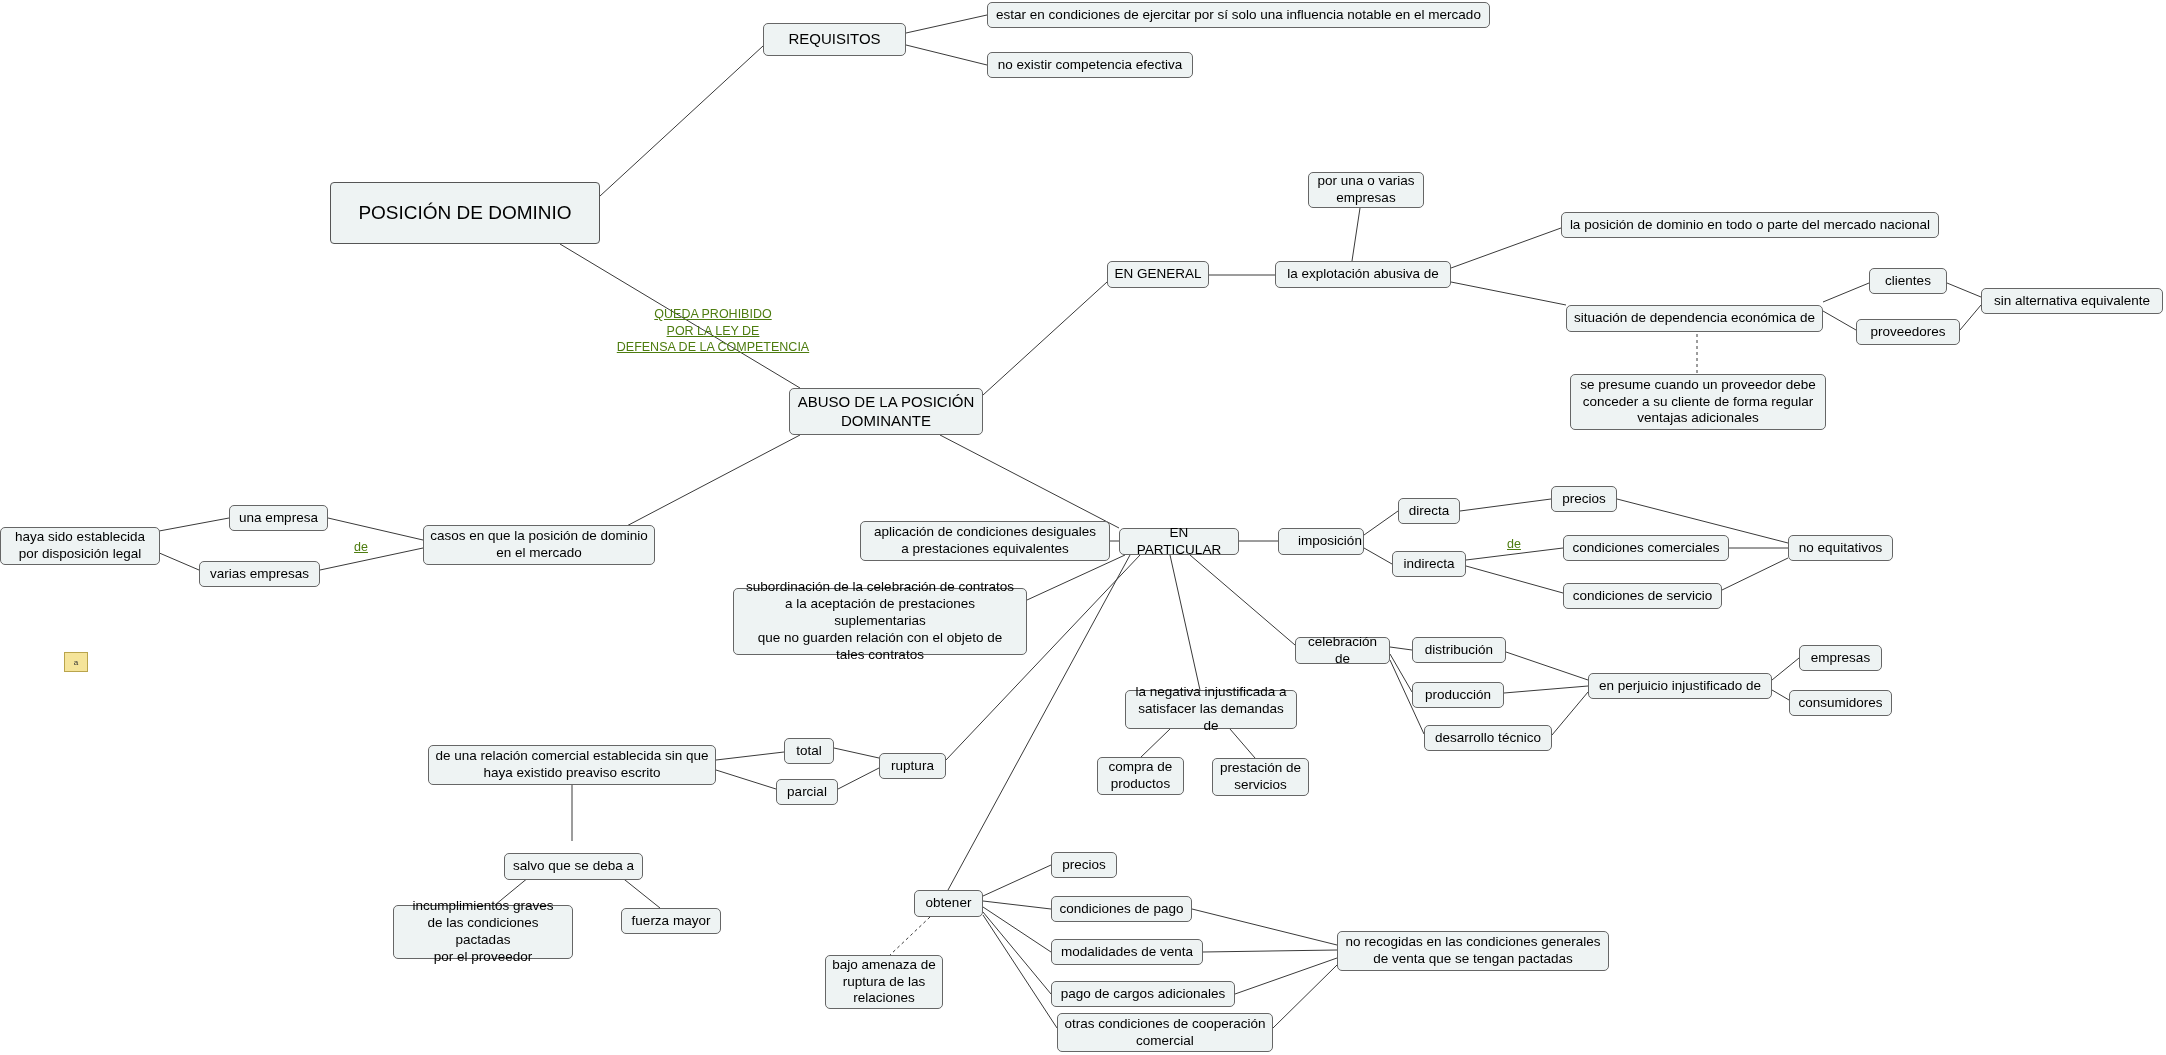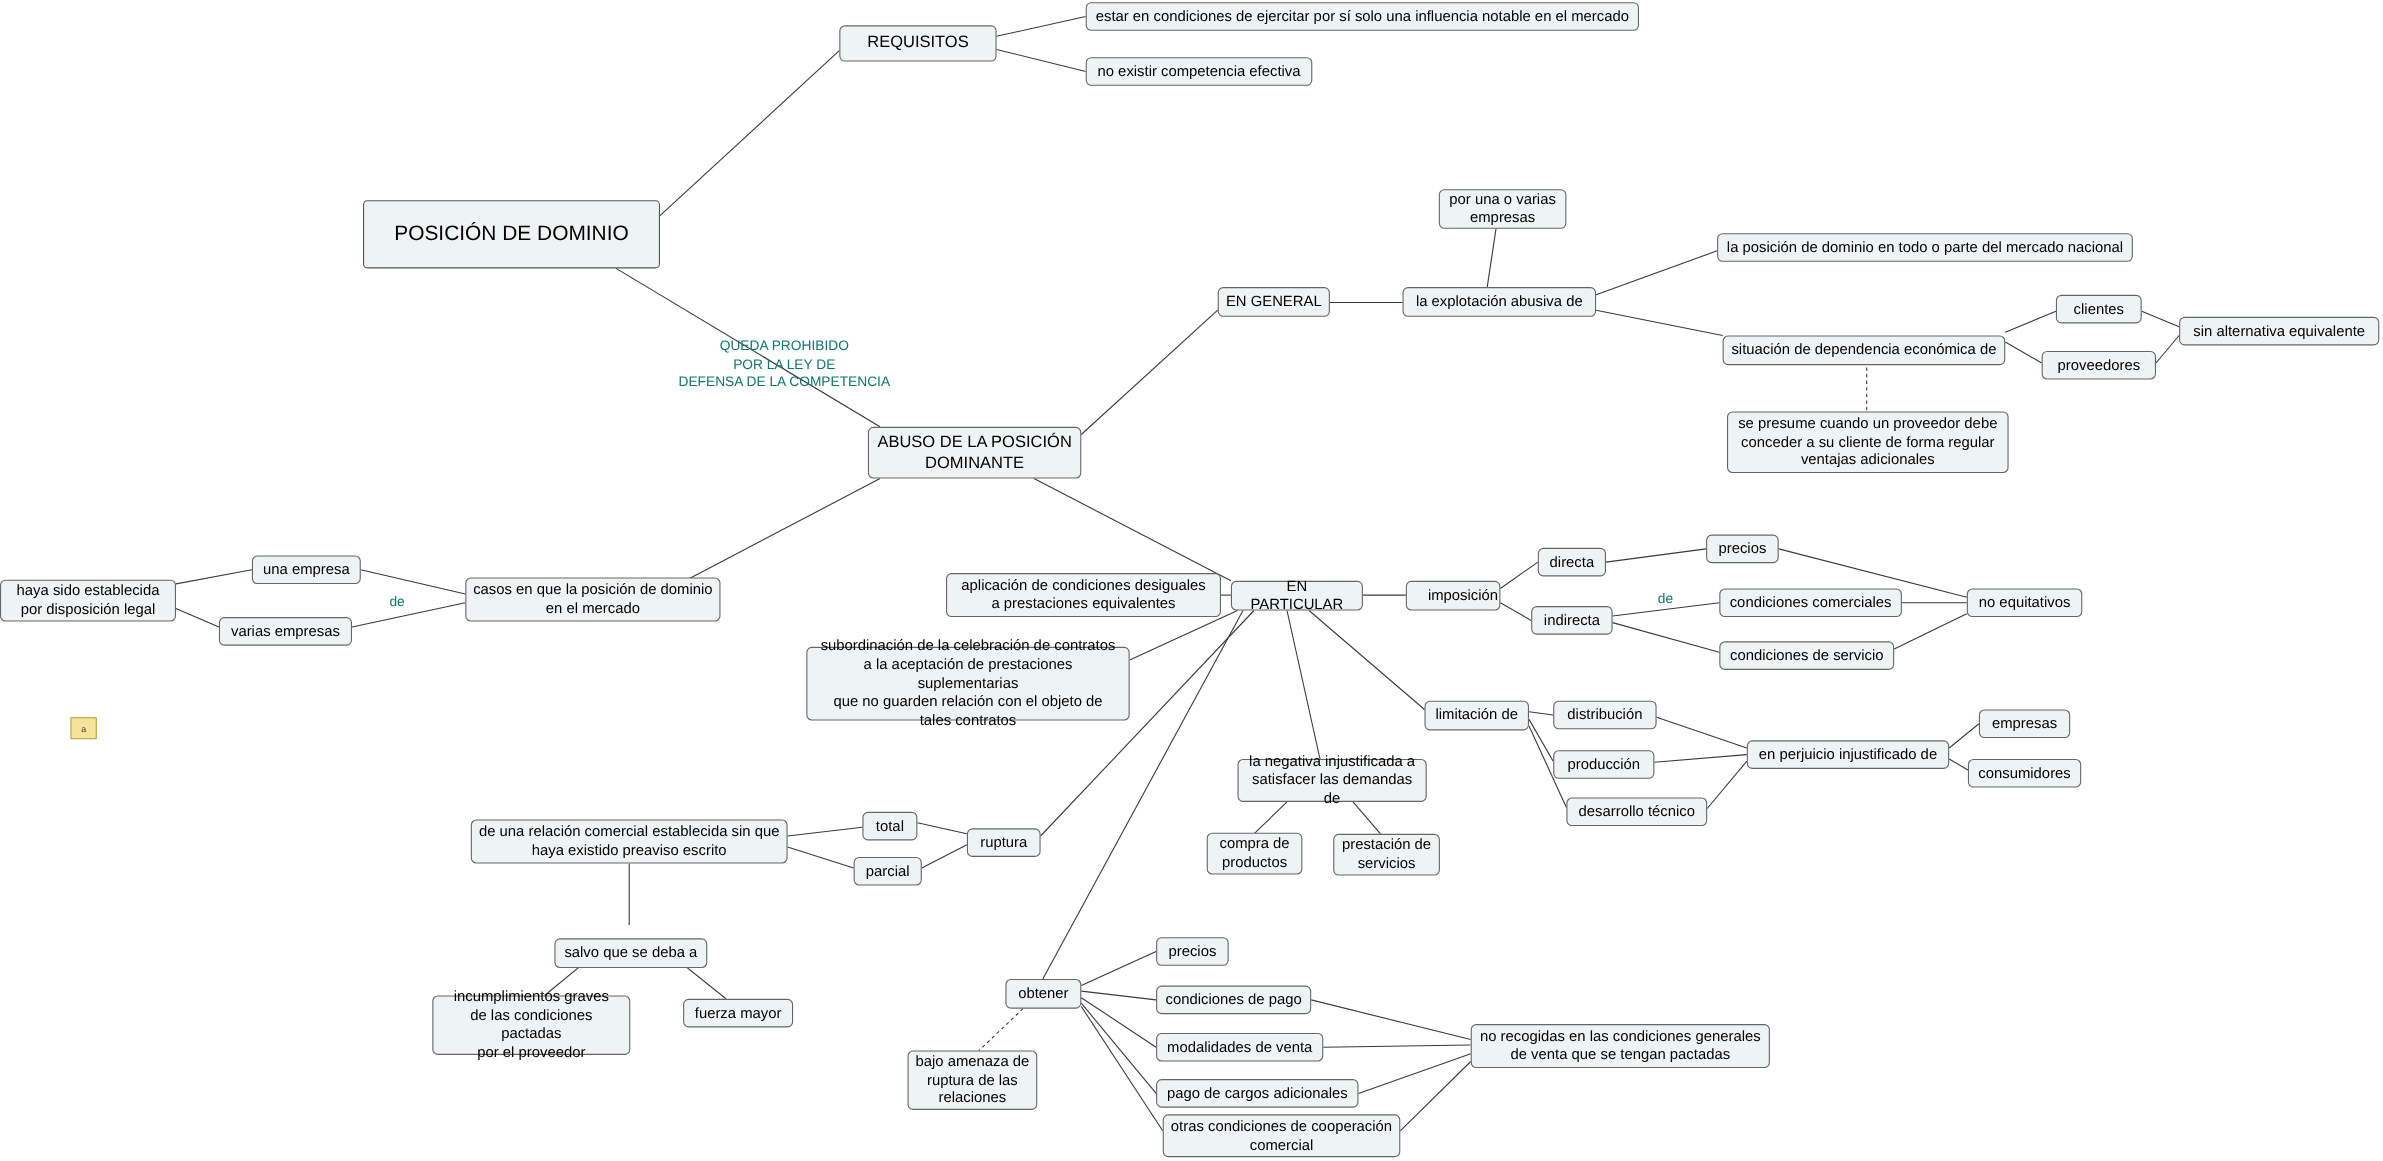--- a/index.html
+++ b/index.html
@@ -46,28 +46,29 @@
     border-radius: 4px;
     border: 1px solid #555555;
   }
   .node.mid {
     font-size: 15px;
   }
   .plain {
     position: absolute;
     background: transparent;
     border: none;
-    color: #0f766e;
+    color: #4d7c0f;
     font-size: 12.5px;
     text-align: center;
     line-height: 1.35;
     white-space: pre-line;
     display: flex;
     align-items: center;
     justify-content: center;
+    text-decoration: underline;
   }
   .sticky {
     position: absolute;
     width: 22px;
     height: 18px;
     background: #f5e49a;
     border: 1px solid #b9a44c;
     font-size: 8px;
     color: #333;
     display: flex;
@@ -178,21 +179,21 @@
 que no guarden relación con el objeto de
 tales contratos</div>
       <div class="node " style="left: 1278px; top: 528px; width: 86px; height: 27px; padding-left: 24px;">imposición</div>
       <div class="node " style="left: 1398px; top: 498px; width: 62px; height: 26px;">directa</div>
       <div class="node " style="left: 1392px; top: 551px; width: 74px; height: 26px;">indirecta</div>
       <div class="plain" style="left: 1503px; top: 533px; width: 22px; height: 22px;">de</div>
       <div class="node " style="left: 1551px; top: 486px; width: 66px; height: 26px;">precios</div>
       <div class="node " style="left: 1563px; top: 535px; width: 166px; height: 26px;">condiciones comerciales</div>
       <div class="node " style="left: 1563px; top: 583px; width: 159px; height: 26px;">condiciones de servicio</div>
       <div class="node " style="left: 1788px; top: 535px; width: 105px; height: 26px;">no equitativos</div>
-      <div class="node " style="left: 1295px; top: 637px; width: 95px; height: 27px;">limitación de</div>
+      <div class="node " style="left: 1295px; top: 637px; width: 95px; height: 27px;">celebración de</div>
       <div class="node " style="left: 1412px; top: 637px; width: 94px; height: 26px;">distribución</div>
       <div class="node " style="left: 1412px; top: 682px; width: 92px; height: 26px;">producción</div>
       <div class="node " style="left: 1424px; top: 725px; width: 128px; height: 26px;">desarrollo técnico</div>
       <div class="node " style="left: 1588px; top: 673px; width: 184px; height: 26px;">en perjuicio injustificado de</div>
       <div class="node " style="left: 1799px; top: 645px; width: 83px; height: 26px;">empresas</div>
       <div class="node " style="left: 1789px; top: 690px; width: 103px; height: 26px;">consumidores</div>
       <div class="node " style="left: 1125px; top: 690px; width: 172px; height: 39px;">la negativa injustificada a
 satisfacer las demandas de</div>
       <div class="node " style="left: 1097px; top: 757px; width: 87px; height: 38px;">compra de
 productos</div>

